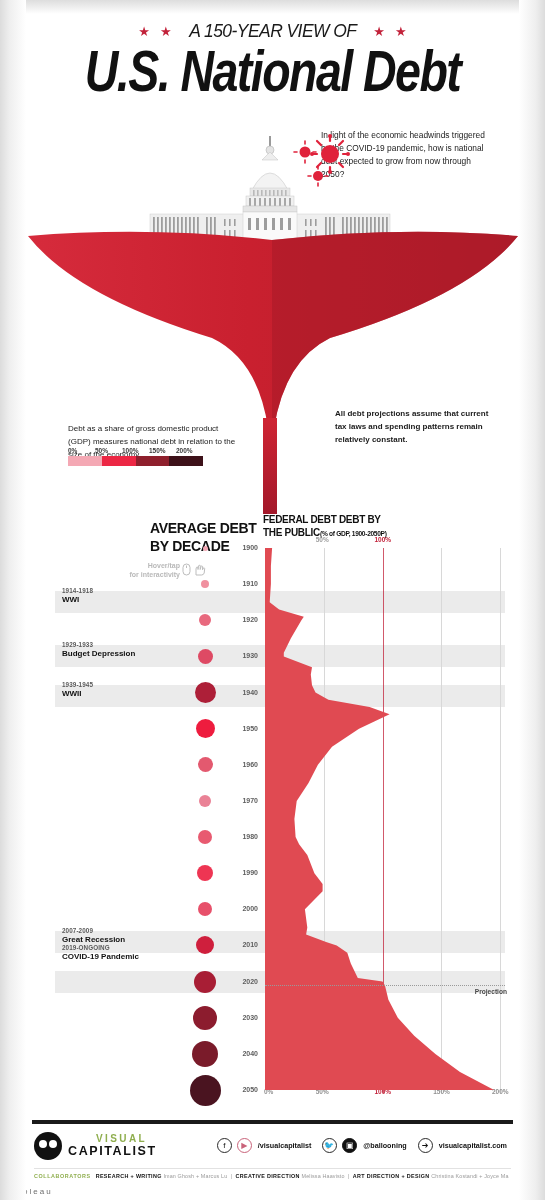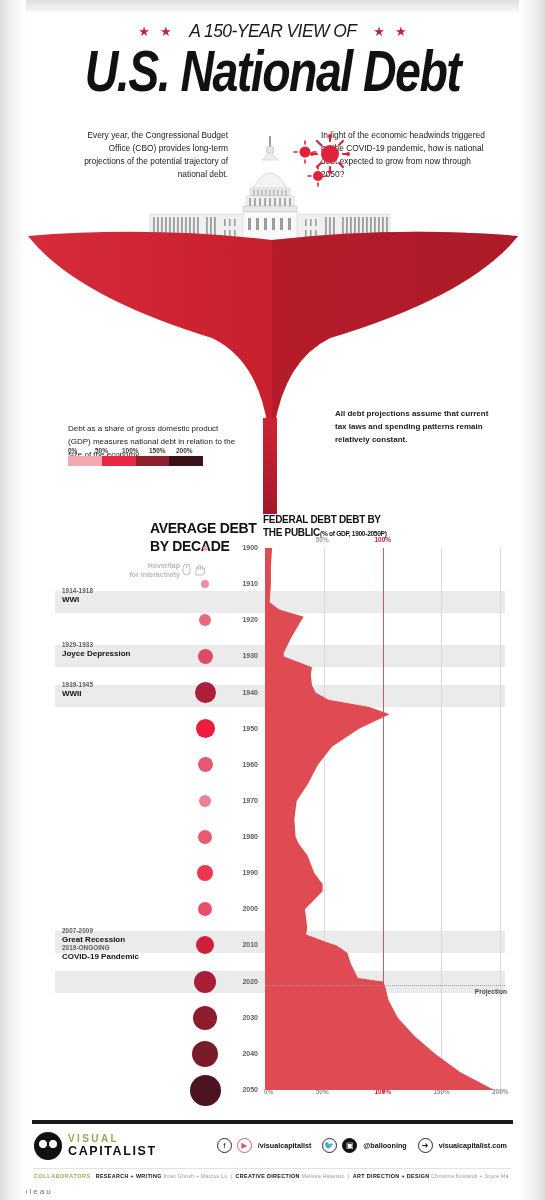--- a/index.html
+++ b/index.html
@@ -152,21 +152,21 @@
   }
   .logo-mark::before {
     content: ""; position: absolute; left: 5px; top: 8px;
     width: 8px; height: 8px; border-radius: 50%; background: #fff;
   }
   .logo-mark::after {
     content: ""; position: absolute; right: 5px; top: 8px;
     width: 8px; height: 8px; border-radius: 50%; background: #fff;
   }
   .logo-text { line-height: 1; }
-  .logo-text .l1 { font-size: 10px; font-weight: 700; letter-spacing: 2.4px; color: #8fae4e; }
+  .logo-text .l1 { font-size: 10px; font-weight: 700; letter-spacing: 2.4px; color: #8fae4e; margin-left: 28px; }
   .logo-text .l2 { font-size: 12.5px; font-weight: 700; letter-spacing: 1.6px; color: #111; margin-top: 1px; }
 
   .socials { position: absolute; right: 32px; top: 30px; display: flex; align-items: center; gap: 5px; }
   .sico {
     width: 15px; height: 15px; border-radius: 50%; border: 1px solid #2a2a2a;
     display: flex; align-items: center; justify-content: center;
     font-size: 8px; color: #111; flex: none;
   }
   .sico.filled { background: #111; color: #fff; border-color: #111; }
   .sico.rose { border-color: #c9637a; color: #c9637a; }
@@ -199,21 +199,20 @@
       <span class="star">★</span>
       <span class="star">★</span>
       <div class="kicker">A 150-YEAR VIEW OF</div>
       <span class="star">★</span>
       <span class="star">★</span>
     </div>
     <div class="title">U.S. National Debt</div>
   </div>
 
   <div class="intro">
-    <div class="intro-left">Every year, the Congressional Budget Office (CBO) provides long-term projections of the potential trajectory of national debt.</div>
     <div class="intro-right">In light of the economic headwinds triggered by the COVID-19 pandemic, how is national debt expected to grow from now through 2050?</div>
   </div>
 
   <div class="art">
     <svg width="545" height="390" viewBox="0 0 545 390">
       <defs>
         <linearGradient id="funG" x1="0" y1="0" x2="1" y2="0">
           <stop offset="0%" stop-color="#d62b3c"></stop>
           <stop offset="45%" stop-color="#c9202f"></stop>
           <stop offset="100%" stop-color="#b31d2b"></stop>
@@ -456,21 +455,21 @@
         <div class="decade-dot" title="2020: 103%" style="height: 22px; width: 22px; left: 194px; top: 462.6px; background: rgb(168, 30, 53);"></div>
         <div class="decade-dot" title="2030: 113%" style="height: 24px; width: 24px; left: 193px; top: 497.733px; background: rgb(140, 28, 46);"></div>
         <div class="decade-dot" title="2040: 145%" style="height: 26px; width: 26px; left: 192px; top: 532.867px; background: rgb(122, 27, 42);"></div>
         <div class="decade-dot" title="2050: 195%" style="height: 31px; width: 31px; left: 189.5px; top: 566.5px; background: rgb(74, 20, 32);"></div>
         <div class="ev" style="top: 79.2px;">
           <div class="ev-range">1914-1918</div>
           <div class="ev-name">WWI</div>
         </div>
         <div class="ev" style="top: 133.4px;">
           <div class="ev-range">1929-1933</div>
-          <div class="ev-name">Joyce Depression</div>
+          <div class="ev-name">Budget Depression</div>
         </div>
         <div class="ev" style="top: 173.147px;">
           <div class="ev-range">1939-1945</div>
           <div class="ev-name">WWII</div>
         </div>
         <div class="ev" style="top: 418.853px;">
           <div class="ev-range">2007-2009</div>
           <div class="ev-name">Great Recession</div>
         </div>
         <div class="ev" style="top: 436px;">

